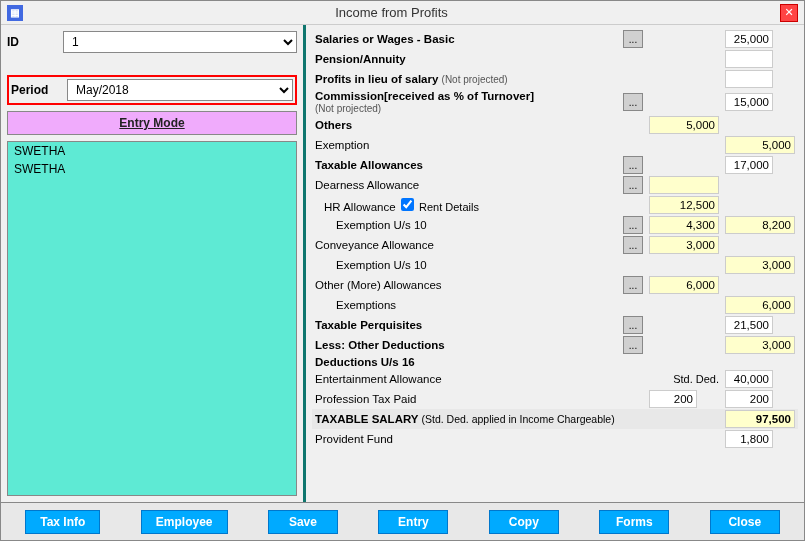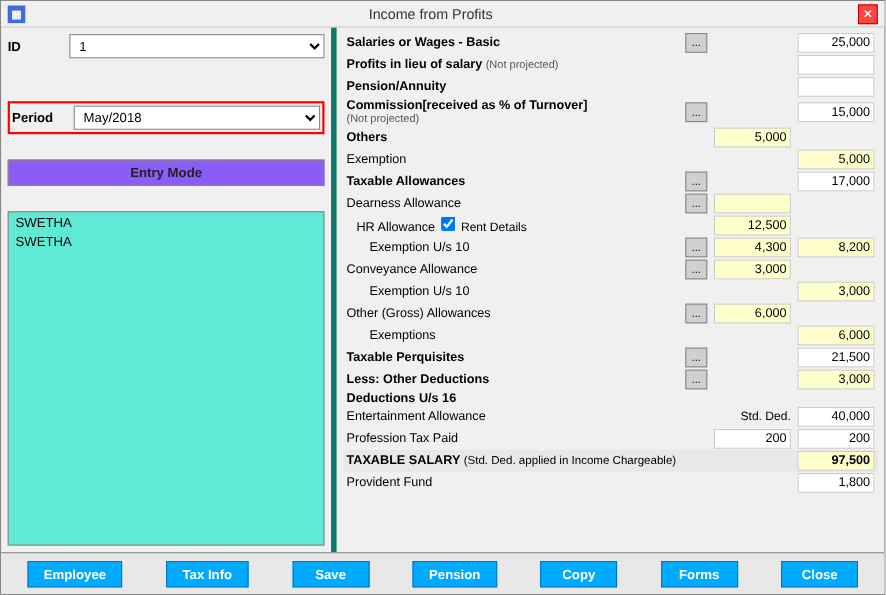--- a/index.html
+++ b/index.html
@@ -69,25 +69,25 @@
     }
     .main-content {
       display: flex;
       flex: 1;
       overflow: hidden;
     }
     
     .left-panel {
       width: 305px;
       min-width: 305px;
-      border-right: 5px solid #0f766e;
+      border-right: 3px solid #0f766e;
       display: flex;
       flex-direction: column;
       padding: 6px;
-      gap: 23px;
+      gap: 6px;
     }
     .field-row {
       display: flex;
       align-items: center;
       gap: 6px;
     }
     .field-label {
       font-size: 12px;
       font-weight: bold;
       width: 50px;
@@ -102,28 +102,29 @@
     }
     .period-wrapper {
       border: 2px solid #ff0000;
       padding: 2px;
       display: flex;
       align-items: center;
       gap: 6px;
       margin-top: 16px;
     }
     .entry-mode-btn {
-      background: #8b5cf6;
+      background: #f0abfc;
       border: 1px solid #888;
       padding: 4px 8px;
       font-size: 12px;
       cursor: pointer;
       text-align: center;
       font-weight: bold;
       color: #222;
+      text-decoration: underline;
     }
     .list-box {
       border: 1px solid #888;
       background: #5eead4;
       flex: 1;
       overflow-y: auto;
       min-height: 80px;
     }
     .list-item {
       padding: 2px 6px;
@@ -159,21 +160,21 @@
       text-align: right;
       width: 70px;
       height: 18px;
       font-size: 11.5px;
       padding: 0 3px;
     }
     .input-white {
       background: white;
       border: 1px solid #ccc;
       text-align: right;
-      width: 70px;
+      width: 48px;
       height: 18px;
       font-size: 11.5px;
       padding: 0 3px;
     }
     .input-bold {
       background: #ffffcc;
       border: 1px solid #ccc;
       text-align: right;
       width: 70px;
       height: 18px;
@@ -285,28 +286,28 @@
         <tbody>
 
           <tr>
             <td class="row-label">Salaries or Wages - Basic</td>
             <td><button class="dots-btn">...</button></td>
             <td></td>
             <td><input class="input-white" value="25,000" style=""></td>
           </tr>
 
           <tr>
+            <td class="row-label">Pension/Annuity</td>
+            <td></td>
+            <td></td>
+            <td><input class="input-white" value="" style=""></td>
+          </tr>
+
+          <tr>
             <td><span style="font-weight:bold;">Profits in lieu of salary</span> <span class="taxable-label">(Not projected)</span></td>
-            <td></td>
-            <td></td>
-            <td><input class="input-white" value="" style=""></td>
-          </tr>
-
-          <tr>
-            <td class="row-label">Pension/Annuity</td>
             <td></td>
             <td></td>
             <td><input class="input-white" value="" style=""></td>
           </tr>
 
           <tr>
             <td>
               <span style="font-weight:bold;text-align:right;">Commission[received as % of Turnover]</span><br>
               <span class="taxable-label">(Not projected)</span>
             </td>
@@ -369,21 +370,21 @@
           </tr>
 
           <tr>
             <td class="row-sublabel" style="padding-left:24px;">Exemption U/s 10</td>
             <td></td>
             <td></td>
             <td><input class="input-yellow" value="3,000" style=""></td>
           </tr>
 
           <tr>
-            <td class="row-sublabel">Other (Gross) Allowances</td>
+            <td class="row-sublabel">Other (More) Allowances</td>
             <td><button class="dots-btn">...</button></td>
             <td><input class="input-yellow" value="6,000" style=""></td>
             <td></td>
           </tr>
 
           <tr>
             <td class="row-sublabel" style="padding-left:24px;">Exemptions</td>
             <td></td>
             <td></td>
             <td><input class="input-yellow" value="6,000" style=""></td>
@@ -438,21 +439,21 @@
             <td></td>
             <td></td>
             <td><input class="input-white" value="1,800" style=""></td>
           </tr>
         </tbody>
       </table>
     </div>
   </div>
 
   <div class="bottom-bar">
+    <button class="bottom-btn">Tax Info</button>
     <button class="bottom-btn">Employee</button>
-    <button class="bottom-btn">Tax Info</button>
     <button class="bottom-btn">Save</button>
-    <button class="bottom-btn">Pension</button>
+    <button class="bottom-btn">Entry</button>
     <button class="bottom-btn">Copy</button>
     <button class="bottom-btn">Forms</button>
     <button class="bottom-btn">Close</button>
   </div>
 </div>
 
 </body></html>

